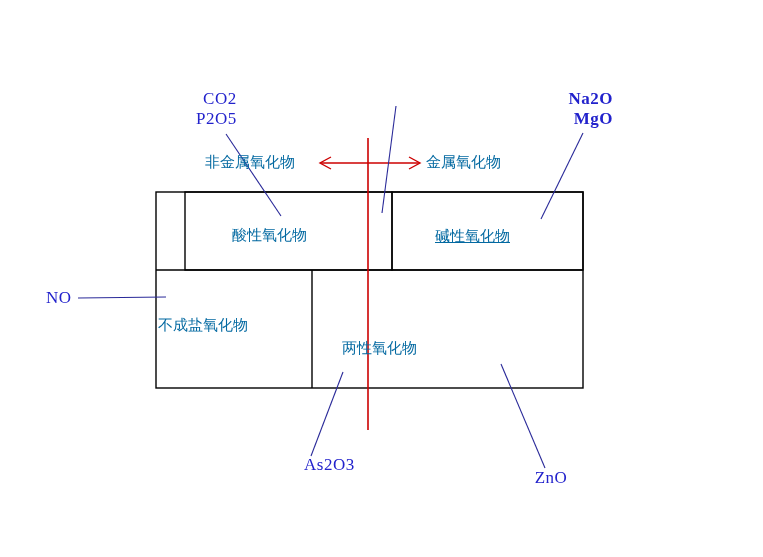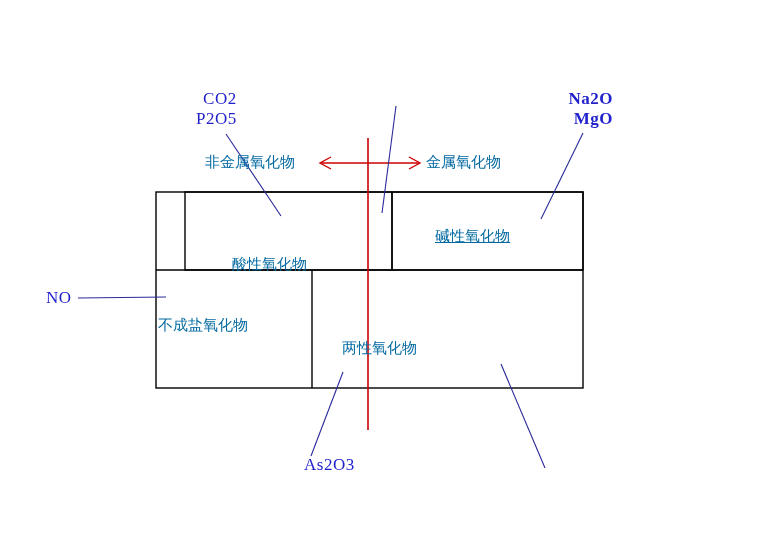--- a/index.html
+++ b/index.html
@@ -97,27 +97,28 @@
 
   <div class="lbl formula" style="left:46px; top:288px;text-align:center;">
     <span class="ln">NO</span>
   </div>
 
   <div class="lbl formula" style="left:281px; top:455px;margin-left:23px;">
     <span class="ln">As2O3</span>
   </div>
 
   <div class="lbl formula ctr" style="left:524px; top:468px; width:90px; margin-left:-18px;">
+    <span class="ln">ZnO</span>
   </div>
 
   <div class="lbl cat" style="left:205px; top:154px;">非金属氧化物</div>
 
   <div class="lbl cat" style="left:426px; top:154px;">金属氧化物</div>
 
-  <div class="lbl cat big" style="left:232px; top:227px;margin-top:29px;">酸性氧化物</div>
+  <div class="lbl cat big" style="left:232px; top:227px;">酸性氧化物</div>
 
   <div class="lbl cat big" style="left:435px; top:228px;text-decoration:underline;">碱性氧化物</div>
 
   <div class="lbl cat big" style="left:158px; top:317px;">不成盐氧化物</div>
 
   <div class="lbl cat big" style="left:342px; top:340px;">两性氧化物</div>
 
 </div>
 
 </body></html>

